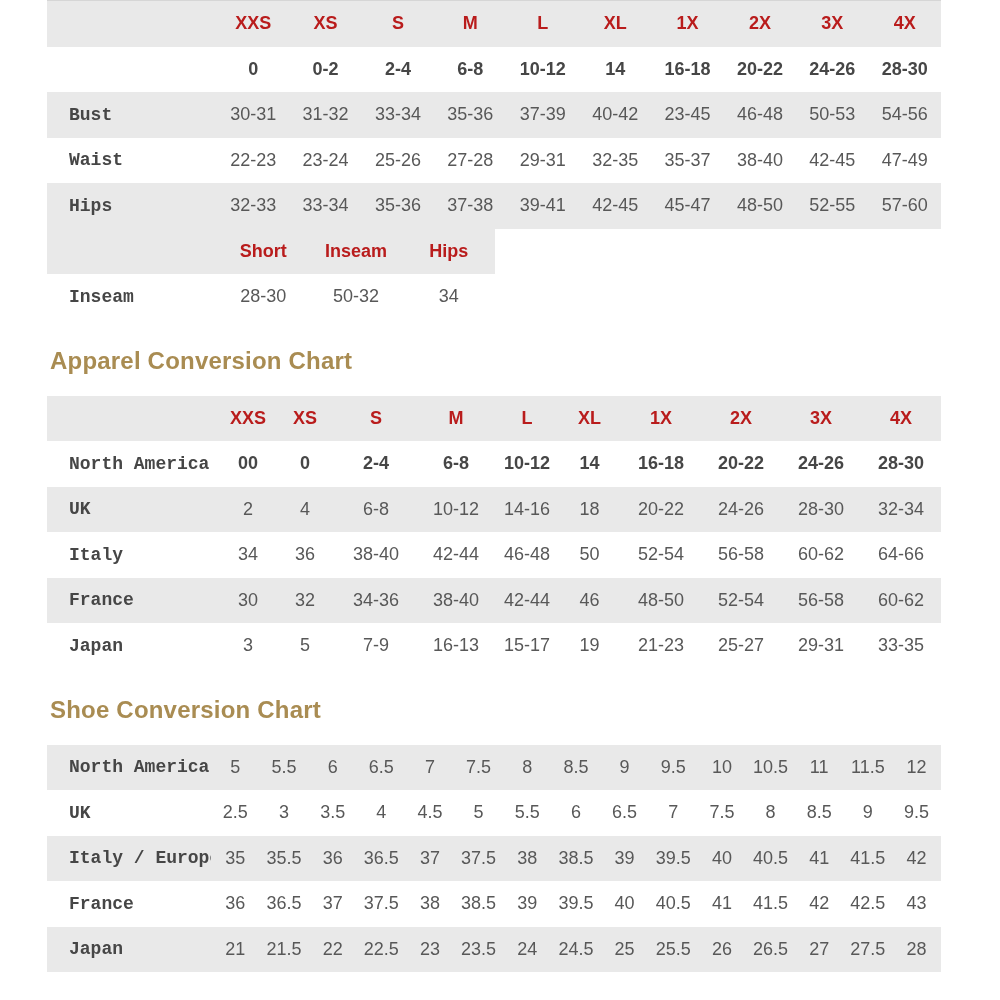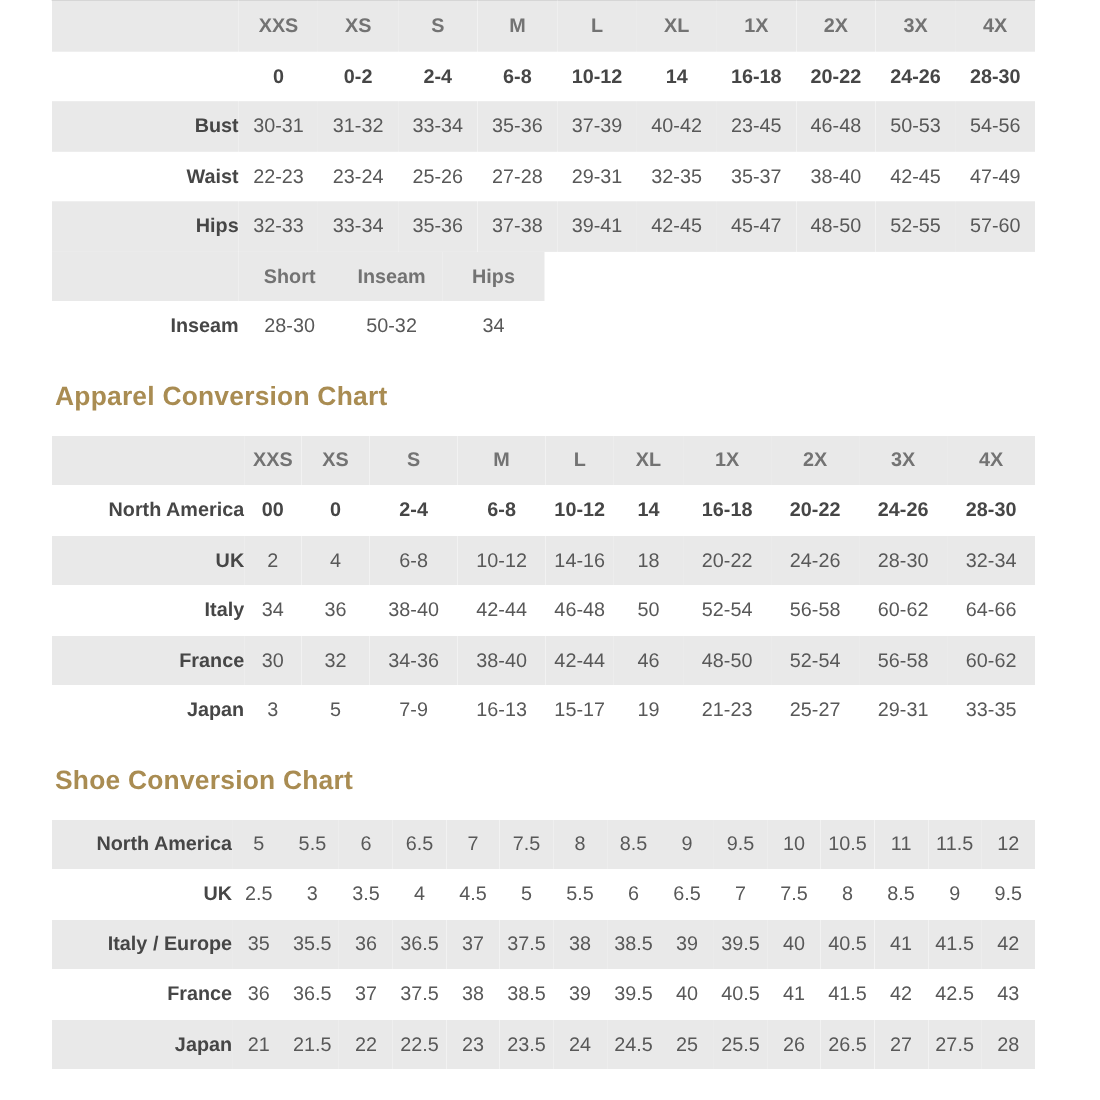--- a/index.html
+++ b/index.html
@@ -29,27 +29,28 @@
     padding: 0;
     vertical-align: middle;
     text-align: center;
     font-weight: 400;
     white-space: nowrap;
     overflow: hidden;
   }
   thead th {
     background: #e9e9e9;
     font-weight: 700;
-    color: #737373;
+    color: #b91c1c;
   }
   .lbl {
-    text-align: right;
-    padding-left: 10px;
+    text-align: left;
+    padding-left: 22px;
     font-weight: 700;
     color: #464646;
+    font-family: Liberation Mono, monospace;
   }
   tr.bold-vals td { font-weight: 700; color: #464646; }
   table.even-shade tbody tr:nth-child(even) td { background: #e9e9e9; }
   table.odd-shade  tbody tr:nth-child(odd)  td { background: #e9e9e9; }
   h2.section-title {
     font-size: 24px;
     line-height: 29px;
     font-weight: 700;
     color: #a98c52;
     margin: 26px 0 21px 3px;

